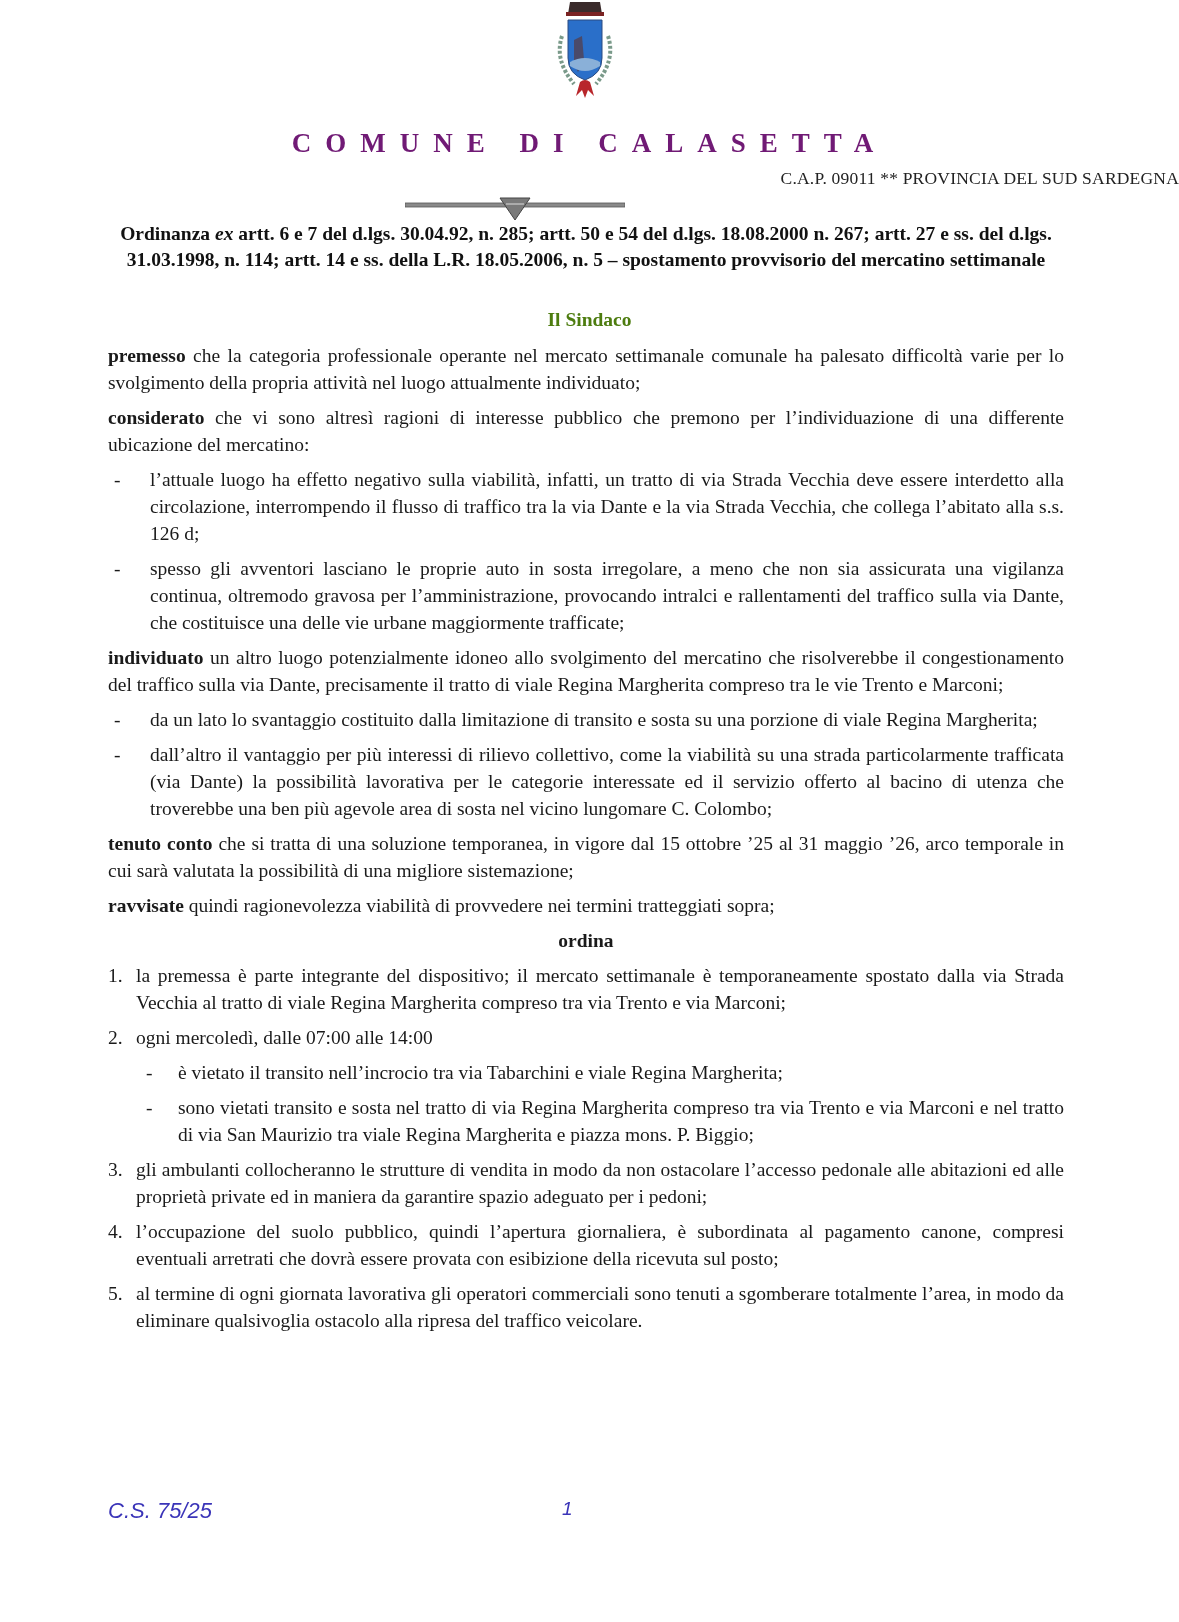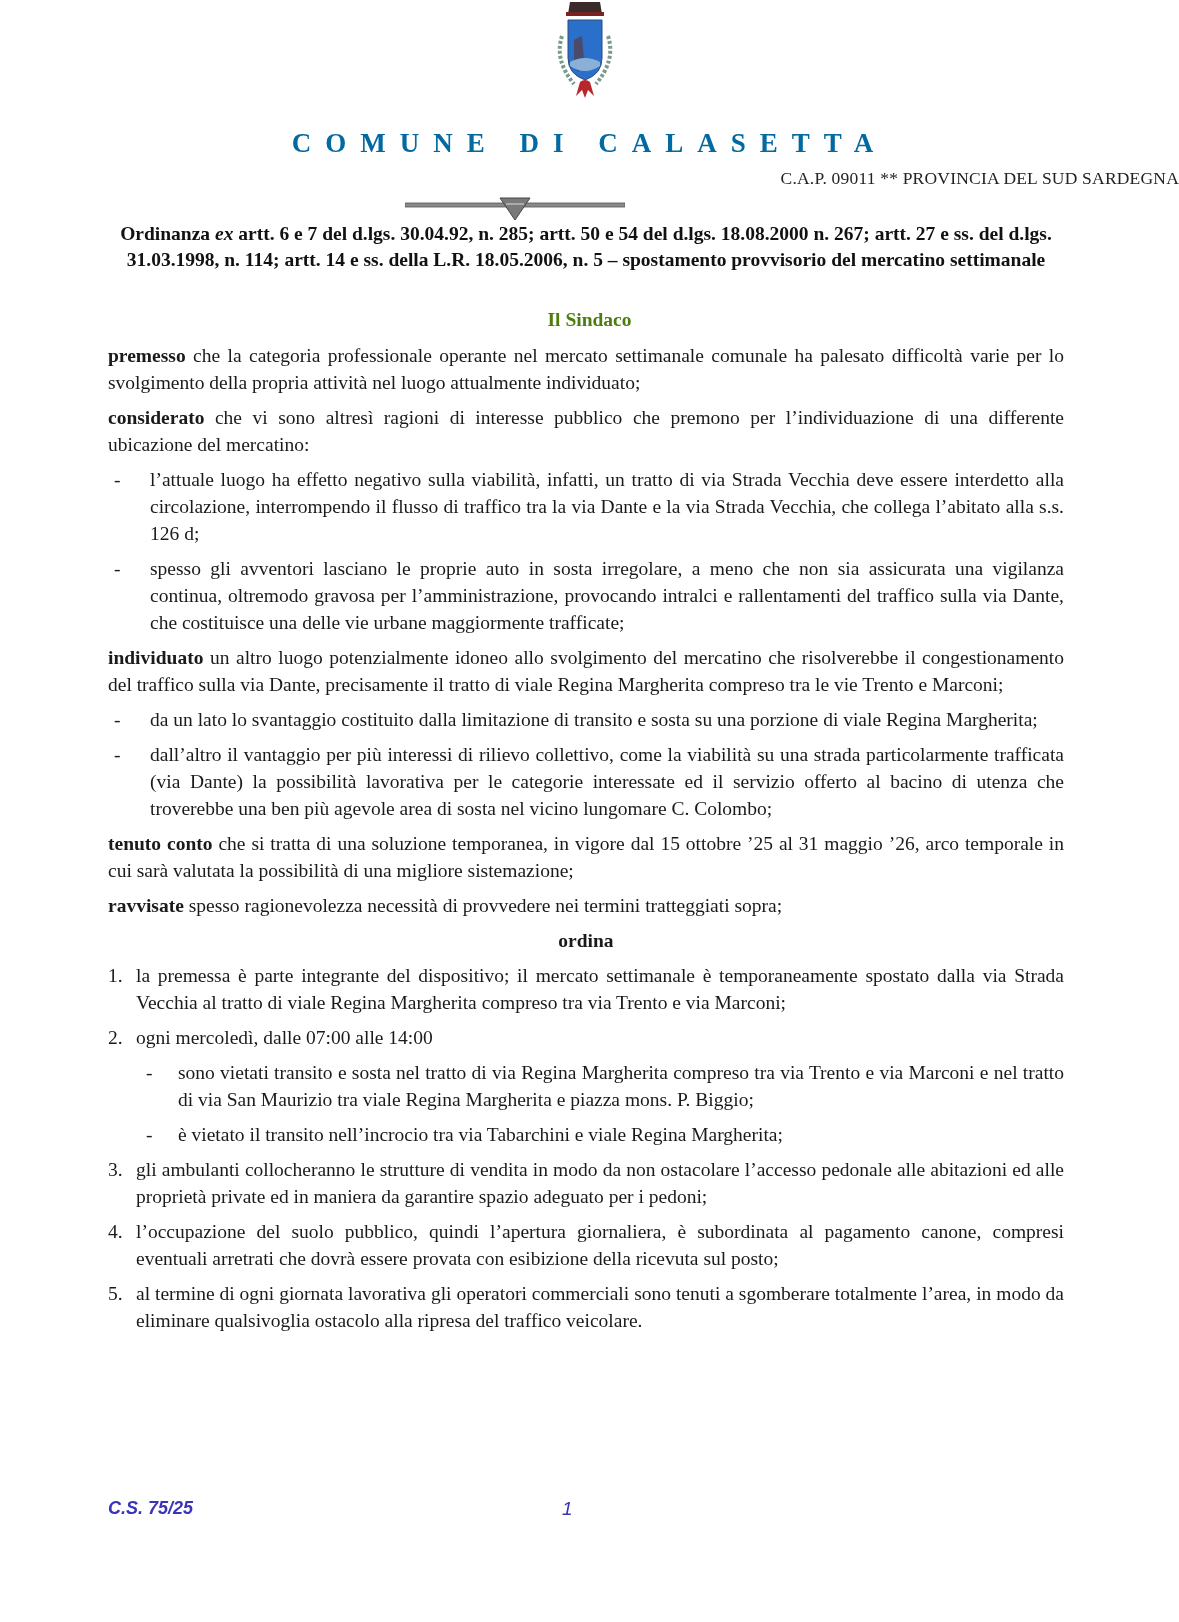--- a/index.html
+++ b/index.html
@@ -3,21 +3,21 @@
 <meta charset="utf-8">
 <style>
   html, body { margin: 0; padding: 0; background: #ffffff; }
   body { width: 1179px; height: 1622px; position: relative; overflow: hidden;
          font-family: "Liberation Serif", "DejaVu Serif", serif; color: #1a1a1a; }
   .page { position: absolute; left: 0; top: 0; width: 1179px; height: 1622px; }
 
   .crest { position: absolute; left: 530px; top: 0; width: 110px; height: 110px; }
 
   .comune { position: absolute; top: 128px; left: 0; width: 1179px; text-align: center;
-            font-size: 27px; font-weight: bold; letter-spacing: 14px; color: #0369a1; }
+            font-size: 27px; font-weight: bold; letter-spacing: 14px; color: #701a75; }
   .cap { position: absolute; top: 168px; left: 0; width: 1179px; text-align: right;
          font-size: 17.5px; color: #222; letter-spacing: 0.2px; }
   .divider { position: absolute; top: 196px; left: 405px; width: 220px; height: 26px; }
 
   .title { position: absolute; top: 221px; left: 108px; width: 956px; text-align: center;
            font-weight: bold; font-size: 19.5px; line-height: 26px; color: #111; }
   .title .ex { font-style: italic; }
   .sindaco { position: absolute; top: 309px; left: 0; width: 1179px; text-align: center;
              font-weight: bold; font-size: 19.5px; color: #4d7c0f; }
 
@@ -27,21 +27,21 @@
   .body b { font-weight: bold; margin-top: 9px; }
   .dash { position: relative; padding-left: 42px; margin: 0 0 8px 0; }
   .dash::before { content: "-"; position: absolute; left: 6px; top: 0; }
   .ordina { text-align: center; font-weight: bold; margin: 6px 0 8px 0; }
   .num { position: relative; padding-left: 28px; margin: 0 0 8px 0; }
   .num .n { position: absolute; left: 0; top: 0; }
   .sub { position: relative; padding-left: 70px; margin: 0 0 8px 0; }
   .sub::before { content: "-"; position: absolute; left: 38px; top: 0; }
 
   .footer-left { position: absolute; top: 1498px; left: 108px; font-family: "Liberation Sans", sans-serif;
-                 font-style: italic; font-size: 18px; color: #3a34b8; font-weight: bold; }
+                 font-style: italic; font-size: 22px; color: #3a34b8; }
   .footer-right { position: absolute; top: 1498px; left: 562px; font-family: "Liberation Sans", sans-serif;
                   font-style: italic; font-size: 19px; color: #3a34b8; }
 </style>
 </head>
 <body>
 
 <div class="page">
 
   <svg class="crest" viewBox="0 0 110 110">
 
@@ -77,28 +77,28 @@
 
     <div class="dash">l’attuale luogo ha effetto negativo sulla viabilità, infatti, un tratto di via Strada Vecchia deve essere interdetto alla circolazione, interrompendo il flusso di traffico tra la via Dante e la via Strada Vecchia, che collega l’abitato alla s.s. 126 d;</div>
     <div class="dash">spesso gli avventori lasciano le proprie auto in sosta irregolare, a meno che non sia assicurata una vigilanza continua, oltremodo gravosa per l’amministrazione, provocando intralci e rallentamenti del traffico sulla via Dante, che costituisce una delle vie urbane maggiormente trafficate;</div>
 
     <p><b>individuato</b><span> un altro luogo potenzialmente idoneo allo svolgimento del mercatino che risolverebbe il congestionamento del traffico sulla via Dante, precisamente il tratto di viale Regina Margherita compreso tra le vie Trento e Marconi;</span></p>
 
     <div class="dash">da un lato lo svantaggio costituito dalla limitazione di transito e sosta su una porzione di viale Regina Margherita;</div>
     <div class="dash">dall’altro il vantaggio per più interessi di rilievo collettivo, come la viabilità su una strada particolarmente trafficata (via Dante) la possibilità lavorativa per le categorie interessate ed il servizio offerto al bacino di utenza che troverebbe una ben più agevole area di sosta nel vicino lungomare C. Colombo;</div>
 
     <p><b>tenuto conto</b><span> che si tratta di una soluzione temporanea, in vigore dal 15 ottobre ’25 al 31 maggio ’26, arco temporale in cui sarà valutata la possibilità di una migliore sistemazione;</span></p>
-    <p><b>ravvisate</b><span> spesso ragionevolezza necessità di provvedere nei termini tratteggiati sopra;</span></p>
+    <p><b>ravvisate</b><span> quindi ragionevolezza viabilità di provvedere nei termini tratteggiati sopra;</span></p>
 
     <div class="ordina">ordina</div>
 
     <div class="num"><span class="n">1.</span><span>la premessa è parte integrante del dispositivo; il mercato settimanale è temporaneamente spostato dalla via Strada Vecchia al tratto di viale Regina Margherita compreso tra via Trento e via Marconi;</span></div>
     <div class="num"><span class="n">2.</span><span>ogni mercoledì, dalle 07:00 alle 14:00</span></div>
+    <div class="sub">è vietato il transito nell’incrocio tra via Tabarchini e viale Regina Margherita;</div>
     <div class="sub">sono vietati transito e sosta nel tratto di via Regina Margherita compreso tra via Trento e via Marconi e nel tratto di via San Maurizio tra viale Regina Margherita e piazza mons. P. Biggio;</div>
-    <div class="sub">è vietato il transito nell’incrocio tra via Tabarchini e viale Regina Margherita;</div>
     <div class="num"><span class="n">3.</span><span>gli ambulanti collocheranno le strutture di vendita in modo da non ostacolare l’accesso pedonale alle abitazioni ed alle proprietà private ed in maniera da garantire spazio adeguato per i pedoni;</span></div>
     <div class="num"><span class="n">4.</span><span>l’occupazione del suolo pubblico, quindi l’apertura giornaliera, è subordinata al pagamento canone, compresi eventuali arretrati che dovrà essere provata con esibizione della ricevuta sul posto;</span></div>
     <div class="num"><span class="n">5.</span><span>al termine di ogni giornata lavorativa gli operatori commerciali sono tenuti a sgomberare totalmente l’area, in modo da eliminare qualsivoglia ostacolo alla ripresa del traffico veicolare.</span></div>
   </div>
 
   <div class="footer-left">C.S. 75/25</div>
   <div class="footer-right">1</div>
 </div>
 
 </body></html>

